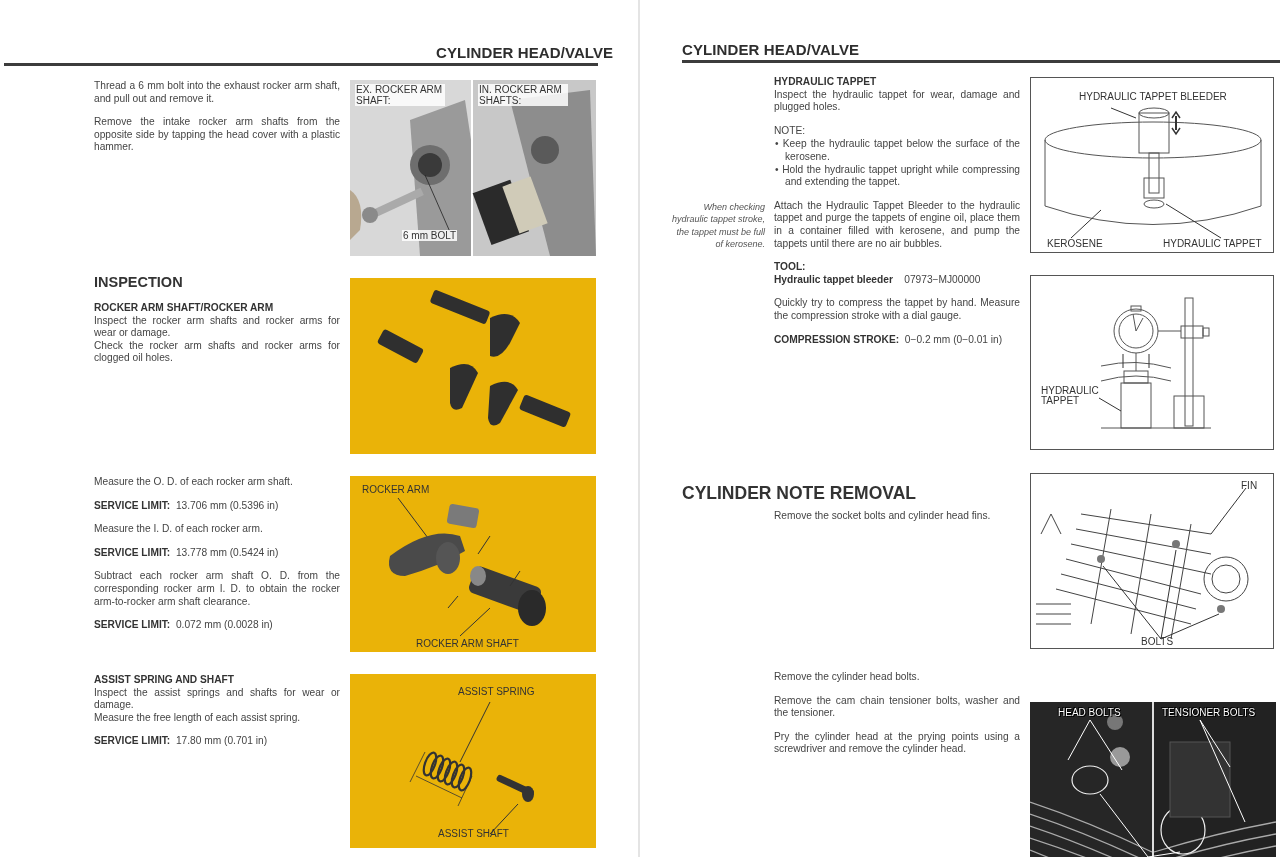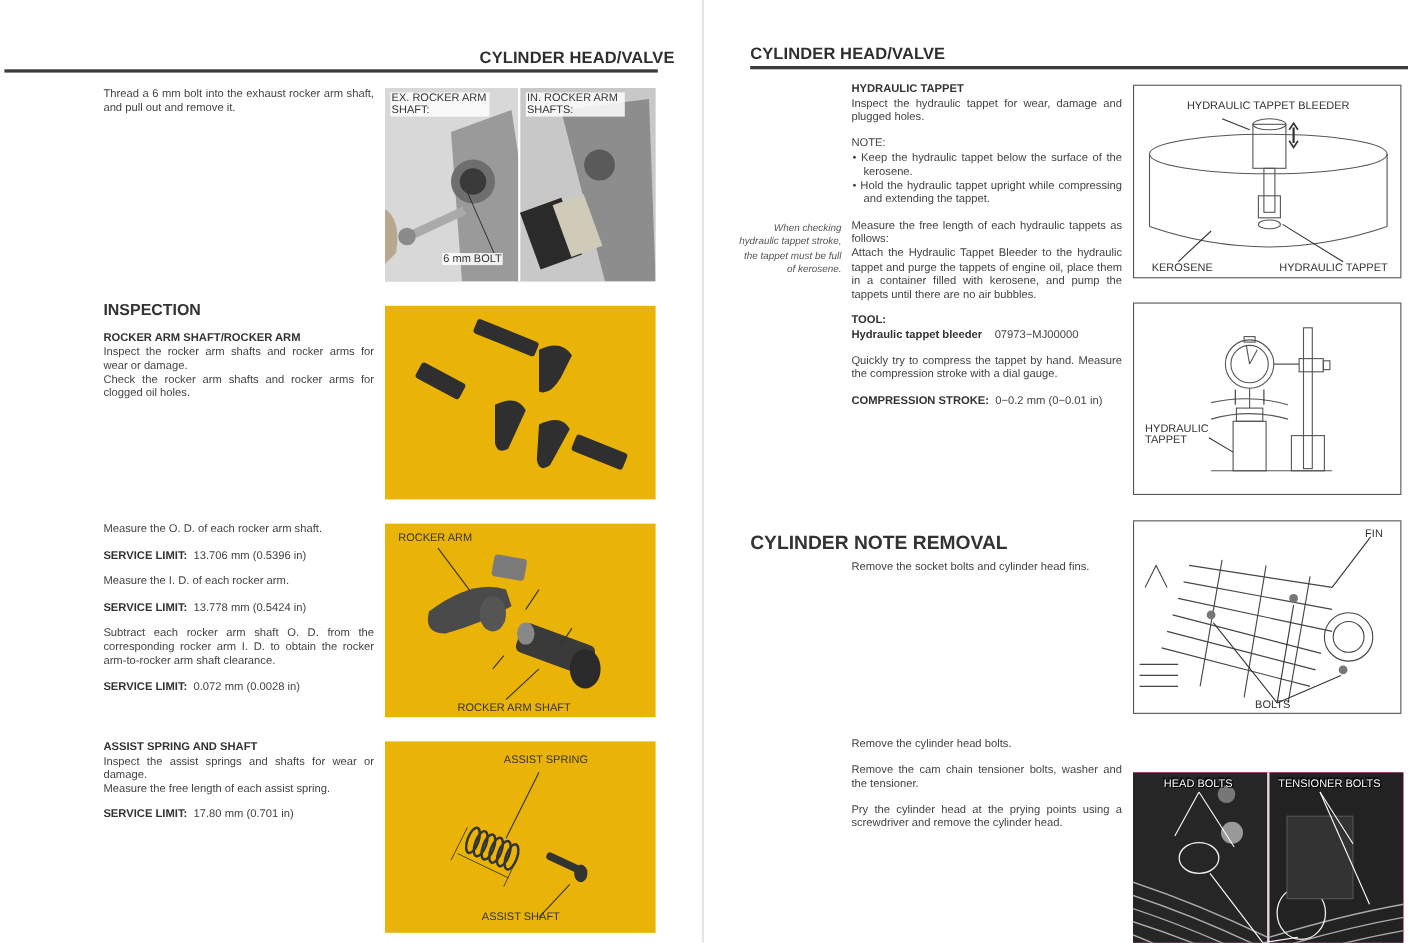--- a/index.html
+++ b/index.html
@@ -31,20 +31,21 @@
 </style>
 </head>
 <body>
 
 <div class="page page-left">
   <div class="hdr" style="left:436px; top:16px;">CYLINDER HEAD/VALVE</div>
   <div class="rule" style="left:4px; top:35px; width:594px;"></div>
 
   <div class="txt" style="left:94px; top:52px; width:246px;">
     <p>Thread a 6 mm bolt into the exhaust rocker arm shaft, and pull out and remove it.</p>
+    <p>Remove the intake rocker arm shafts from the opposite side by tapping the head cover with a plastic hammer.</p>
   </div>
 
   <div class="fig" style="left:350px; top:52px; width:246px; height:176px; background:#cfcfcf;">
     <svg width="246" height="176">
       <rect x="0" y="0" width="121" height="176" fill="#d8d8d8"></rect>
       <rect x="123" y="0" width="123" height="176" fill="#c8c8c8"></rect>
       <rect x="121" y="0" width="2" height="176" fill="#fff"></rect>
       <path d="M60 40 L115 20 L121 60 L121 176 L70 176 Z" fill="#9a9a9a"></path>
       <circle cx="80" cy="85" r="20" fill="#6e6e6e"></circle>
       <circle cx="80" cy="85" r="12" fill="#3a3a3a"></circle>
@@ -149,21 +150,20 @@
   <div class="rule" style="left:42px; top:32px; width:598px;"></div>
 
   <div class="txt" style="left:134px; top:48px; width:246px;">
     <div class="b">HYDRAULIC TAPPET</div>
     <p>Inspect the hydraulic tappet for wear, damage and plugged holes.</p>
     <div style="margin-bottom:1px;">NOTE:</div>
     <ul class="notes" style="margin-bottom:11px;">
       <li>• <span>Keep the hydraulic tappet below the surface of the kerosene.</span></li>
       <li>• <span>Hold the hydraulic tappet upright while compressing and extending the tappet.</span></li>
     </ul>
-    <div>Measure the free length of each hydraulic tappets as follows:</div>
     <p>Attach the Hydraulic Tappet Bleeder to the hydraulic tappet and purge the tappets of engine oil, place them in a container filled with kerosene, and pump the tappets until there are no air bubbles.</p>
     <div class="b">TOOL:</div>
     <p><span class="b">Hydraulic tappet bleeder</span>&nbsp;&nbsp;&nbsp;&nbsp;<span>07973−MJ00000</span></p>
     <p>Quickly try to compress the tappet by hand. Measure the compression stroke with a dial gauge.</p>
     <p><span class="b">COMPRESSION STROKE:</span>&nbsp;&nbsp;<span>0−0.2 mm (0−0.01 in)</span></p>
   </div>
 
   <div class="side" style="left:30px; top:173px; width:95px;">When checking hydraulic tappet stroke, the tappet must be full of kerosene.</div>
 
   <div class="fig line" style="left:390px; top:49px; width:244px; height:176px;">

